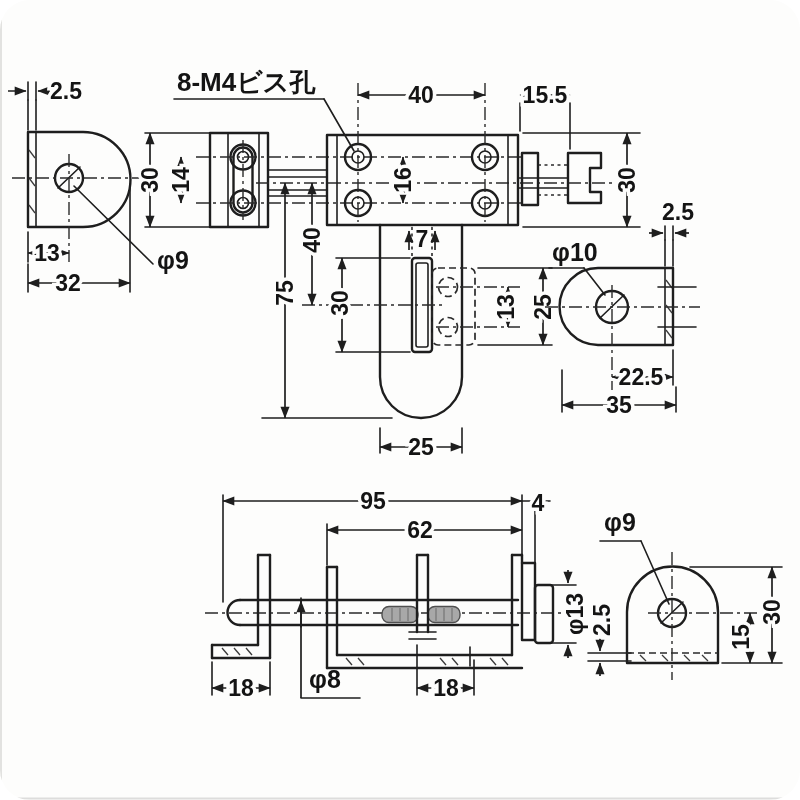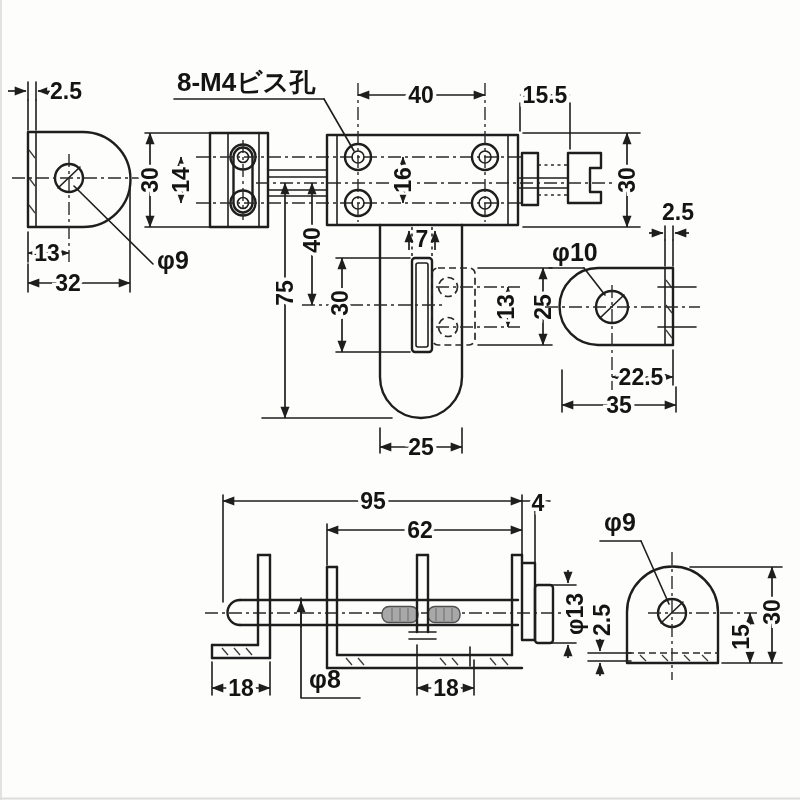--- a/index.html
+++ b/index.html
@@ -1,16 +1,16 @@
 <!DOCTYPE html>
 <html><head>
 <meta charset="utf-8">
 <style>
   html,body{margin:0;padding:0;background:#fff;}
-  .page{position:relative;width:800px;height:800px;background:#fdfdfc;overflow:hidden;}
+  .page{position:relative;width:800px;height:800px;background:#fdfdfc;overflow:hidden;border-radius:30px;}
   svg{display:block;}
   
   .ol{fill:none;stroke:#1e1e1e;stroke-width:2.4;stroke-linecap:round;stroke-linejoin:round;}
   .thin{fill:none;stroke:#1e1e1e;stroke-width:1.6;stroke-linecap:round;}
   .cl{fill:none;stroke:#2a2a2a;stroke-width:1.4;stroke-dasharray:13 4 3 4;}
   .hid{fill:none;stroke:#2a2a2a;stroke-width:1.6;stroke-dasharray:3 3.5;}
   .dsh{fill:none;stroke:#2a2a2a;stroke-width:1.7;stroke-dasharray:7 4;}
   .dl{fill:none;stroke:#1e1e1e;stroke-width:1.7;marker-start:url(#ar);marker-end:url(#ar);}
   .la{fill:none;stroke:#1e1e1e;stroke-width:1.7;marker-end:url(#ar);}
   .hatch{stroke:#3a3a3a;stroke-width:1.3;}

